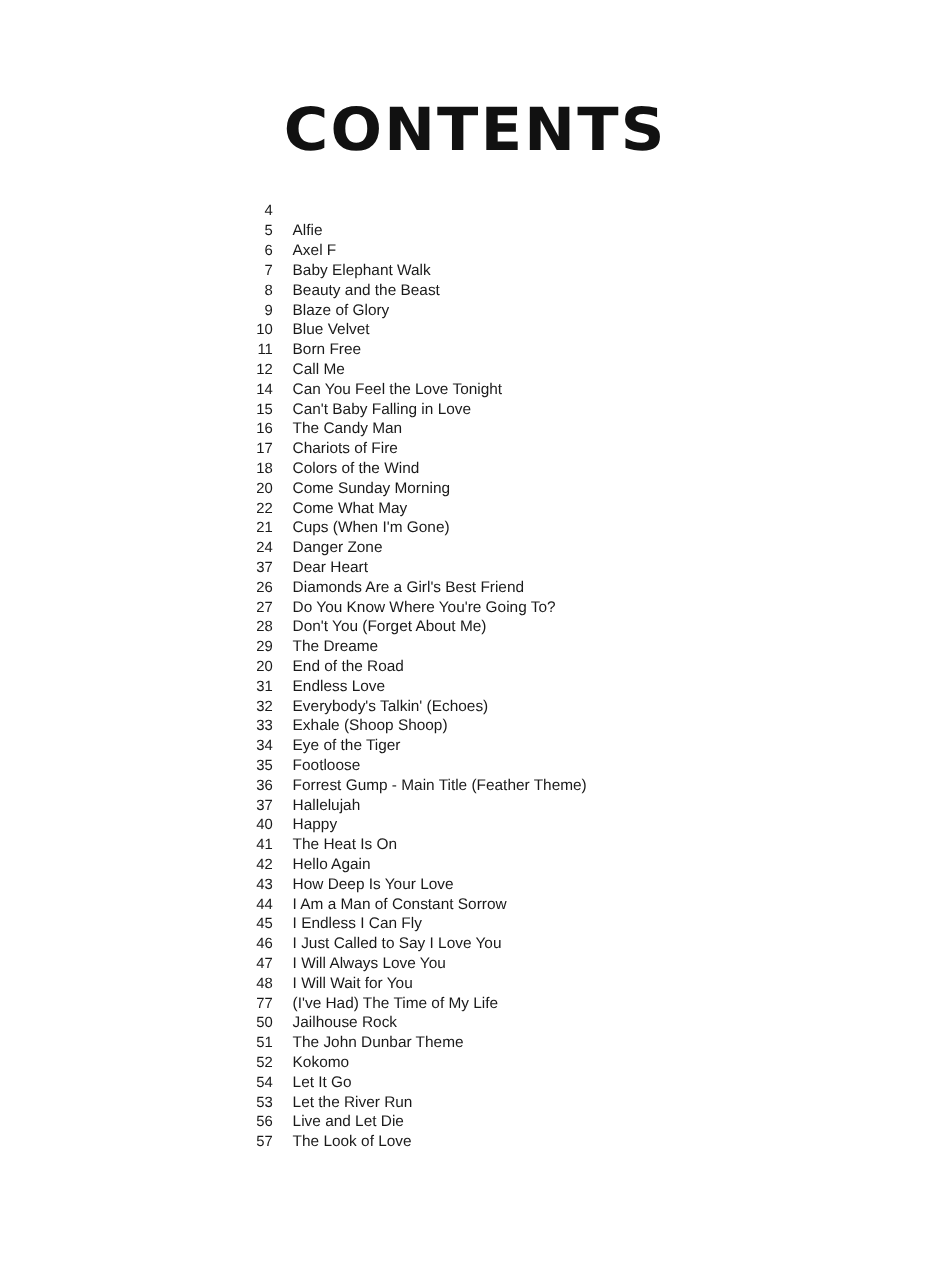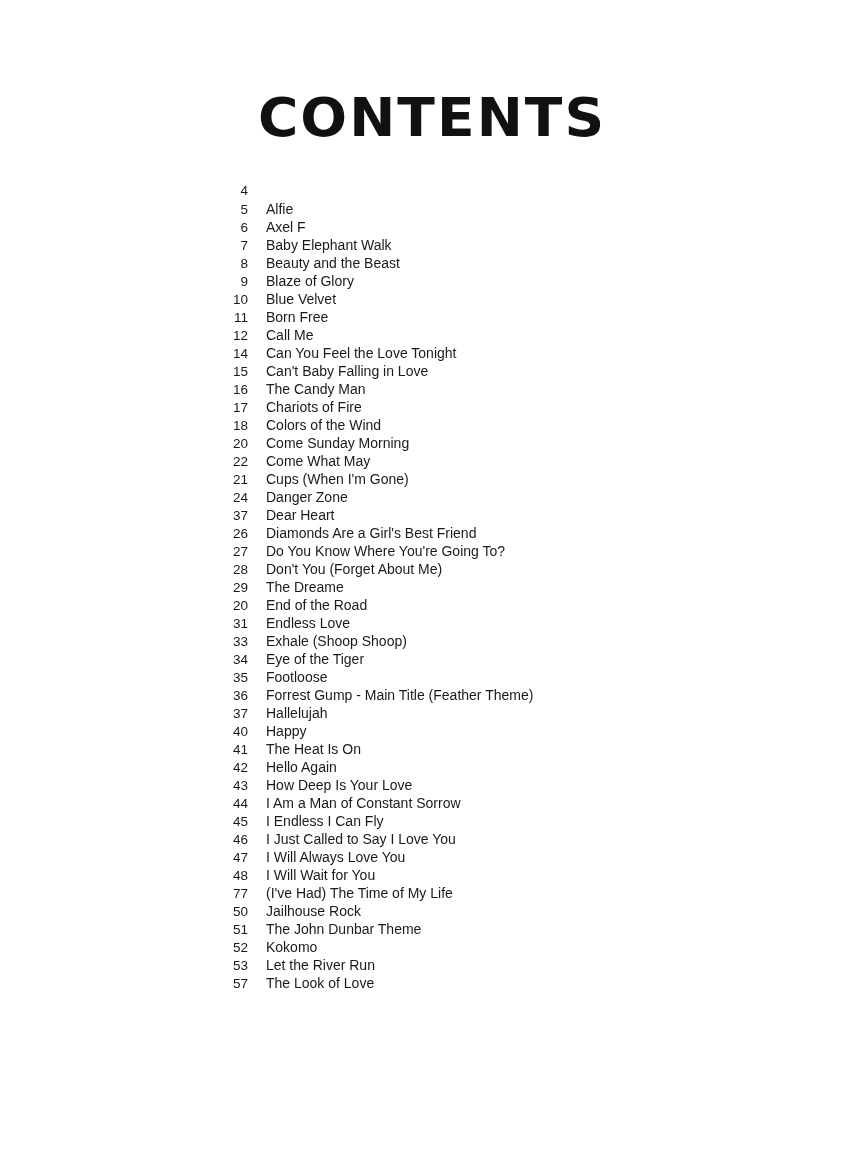--- a/index.html
+++ b/index.html
@@ -165,20 +165,24 @@
         </li>
         <li class="toc-row">
           <span class="toc-page">20</span>
           <span class="toc-title">End of the Road</span>
         </li>
         <li class="toc-row">
           <span class="toc-page">31</span>
           <span class="toc-title">Endless Love</span>
         </li>
         <li class="toc-row">
+          <span class="toc-page">32</span>
+          <span class="toc-title">Everybody's Talkin' (Echoes)</span>
+        </li>
+        <li class="toc-row">
           <span class="toc-page">33</span>
           <span class="toc-title">Exhale (Shoop Shoop)</span>
         </li>
         <li class="toc-row">
           <span class="toc-page">34</span>
           <span class="toc-title">Eye of the Tiger</span>
         </li>
         <li class="toc-row">
           <span class="toc-page">35</span>
           <span class="toc-title">Footloose</span>
@@ -237,22 +241,30 @@
         </li>
         <li class="toc-row">
           <span class="toc-page">51</span>
           <span class="toc-title">The John Dunbar Theme</span>
         </li>
         <li class="toc-row">
           <span class="toc-page">52</span>
           <span class="toc-title">Kokomo</span>
         </li>
         <li class="toc-row">
+          <span class="toc-page">54</span>
+          <span class="toc-title">Let It Go</span>
+        </li>
+        <li class="toc-row">
           <span class="toc-page">53</span>
           <span class="toc-title">Let the River Run</span>
+        </li>
+        <li class="toc-row">
+          <span class="toc-page">56</span>
+          <span class="toc-title">Live and Let Die</span>
         </li>
         <li class="toc-row">
           <span class="toc-page">57</span>
           <span class="toc-title">The Look of Love</span>
         </li>
       </ul>
   </div>
 </div>
 
 </body></html>

